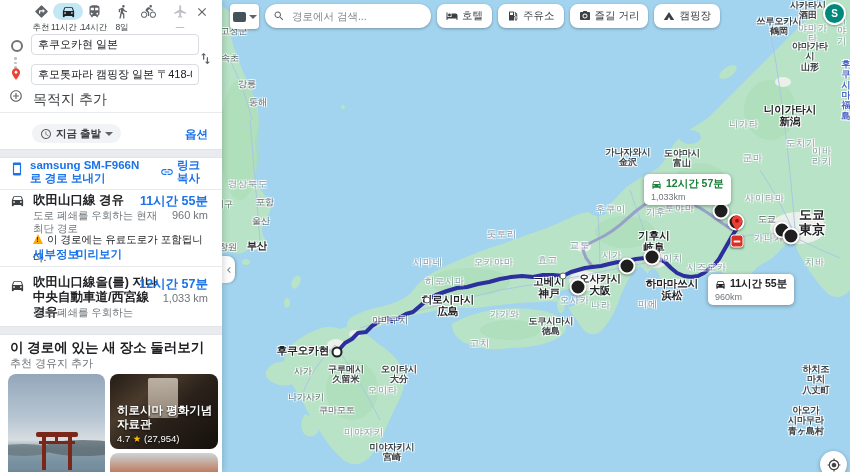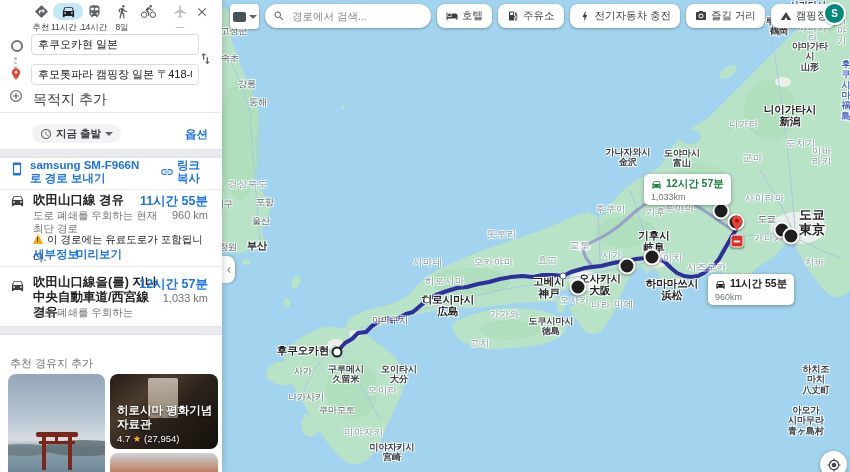--- a/index.html
+++ b/index.html
@@ -252,21 +252,21 @@
       <div class="ml pref" style="left: 280px; top: 234px;">돗토리</div>
       <div class="ml pref" style="left: 326px; top: 260px;">효고</div>
       <div class="ml pref" style="left: 358px; top: 245px;">교토</div>
       <div class="ml pref" style="left: 390px; top: 255px;">시가</div>
       <div class="ml city1b" style="left: 327px; top: 287px;">고베시
 神戸</div>
       <div class="ml city1b" style="left: 378px; top: 284px;">오사카시
 大阪</div>
       <div class="ml pref" style="left: 353px; top: 300px;">오사카</div>
       <div class="ml pref" style="left: 379px; top: 305px;">나라</div>
-      <div class="ml pref" style="left: 402px; top: 304px;">미에</div>
+      <div class="ml pref" style="left: 426px; top: 304px;">미에</div>
       <div class="ml pref" style="left: 283px; top: 314px;">가가와</div>
       <div class="ml city" style="left: 329px; top: 326px;">도쿠시마시
 徳島</div>
       <div class="ml pref" style="left: 258px; top: 343px;">고치</div>
       <div class="ml pref" style="left: 389px; top: 209px;">후쿠이</div>
       <div class="ml pref" style="left: 434px; top: 212px;">기후</div>
       <div class="ml city1b" style="left: 432px; top: 241px;">기후시
 岐阜</div>
       <div class="ml pref" style="left: 446px; top: 258px;">아이치</div>
       <div class="ml pref" style="left: 485px; top: 267px;">시즈오카</div>
@@ -364,26 +364,20 @@
           <span>호텔</span>
         </div>
         <div class="chip">
           <svg>
             <use href="#i-gas"></use>
           </svg>
           <span>주유소</span>
         </div>
         <div class="chip">
           <svg>
-            <use href="#i-ev"></use>
-          </svg>
-          <span>전기자동차 충전</span>
-        </div>
-        <div class="chip">
-          <svg>
             <use href="#i-camera"></use>
           </svg>
           <span>즐길 거리</span>
         </div>
         <div class="chip">
           <svg>
             <use href="#i-tent"></use>
           </svg>
           <span>캠핑장</span>
         </div>
@@ -529,20 +523,21 @@
         <use href="#i-car"></use>
       </svg>
     <div class="rtitle" style="position:absolute;left:33px;top:275px;width:128px">吹田山口線을(를) 지나 中央自動車道/西宮線 경유</div>
     <div class="rtime" style="top:276px">12시간 57분</div>
     <div class="rdist" style="top:292px">1,033 km</div>
     <div class="rdesc" style="position:absolute;left:33px;top:306px;width:126px">도로 폐쇄를 우회하는</div>
   </div>
 
   <div class="hrthick" style="top:326px"></div>
 
+  <div class="pheading">이 경로에 있는 새 장소 둘러보기</div>
   <div class="psub">추천 경유지 추가</div>
 
   <div class="card card1">
     <svg width="97" height="120" style="position:absolute;left:0;top:0">
       <ellipse cx="75" cy="74" rx="40" ry="8" fill="#5c6b72" opacity="0.8"></ellipse>
       <ellipse cx="15" cy="76" rx="28" ry="6" fill="#64737a" opacity="0.7"></ellipse>
       <g fill="#7a2618">
         <rect x="34" y="62" width="4" height="34"></rect>
         <rect x="60" y="62" width="4" height="34"></rect>
         <rect x="28" y="58" width="42" height="5" rx="2"></rect>

